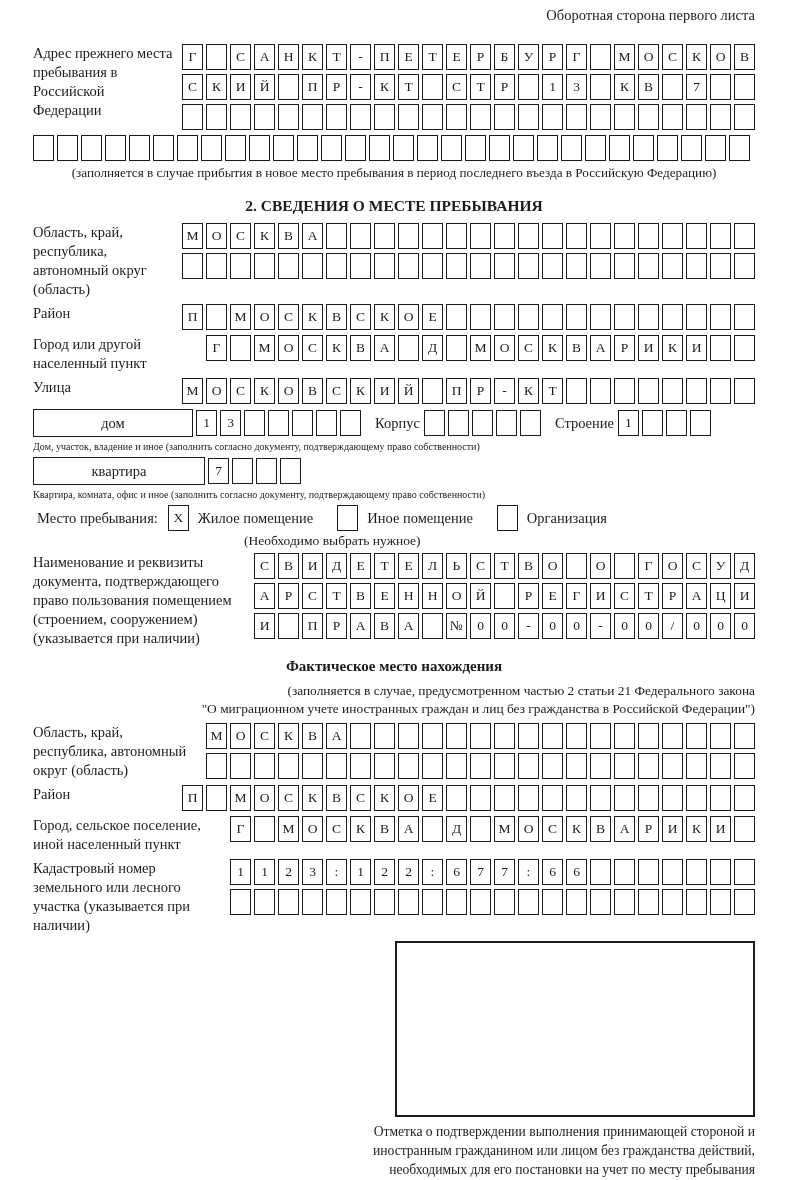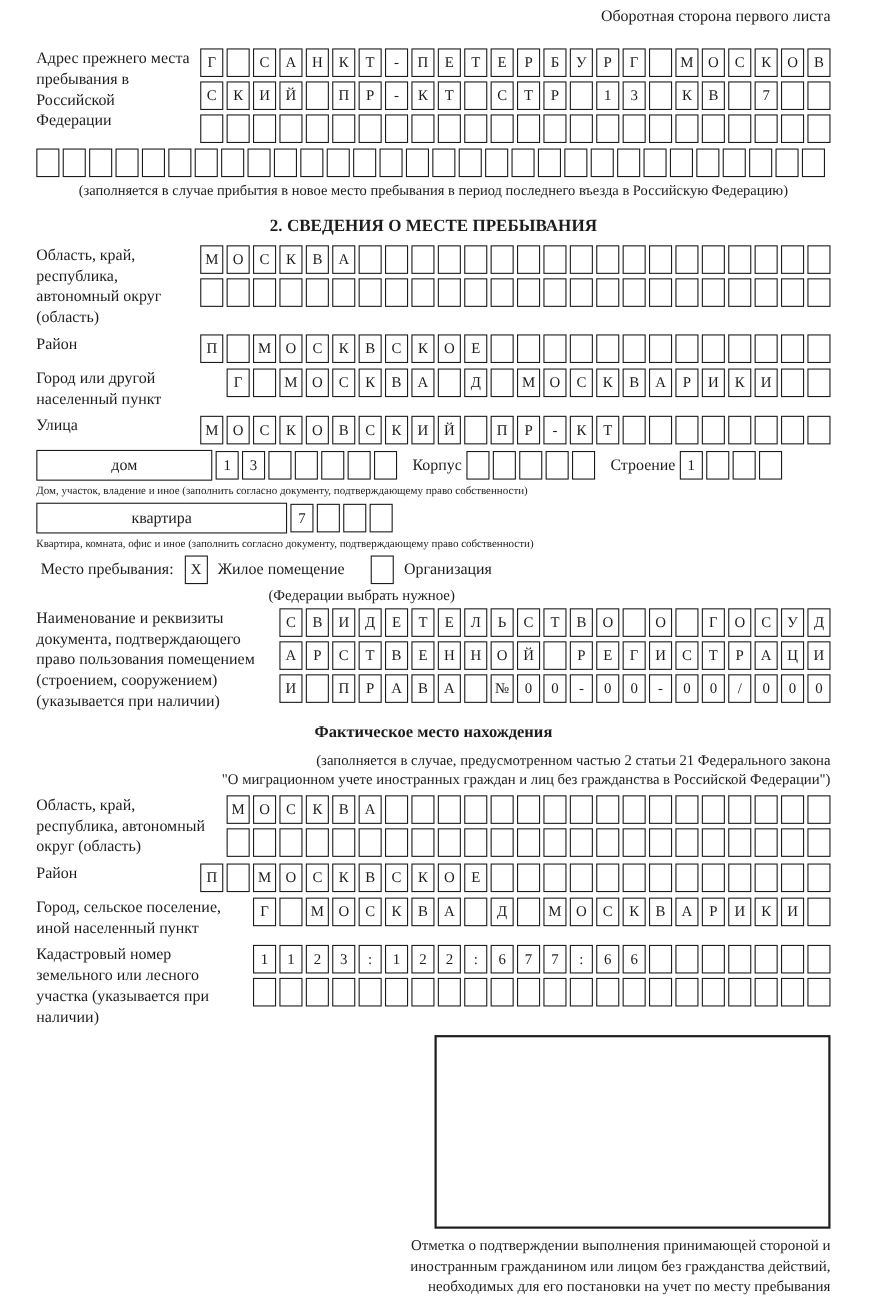--- a/index.html
+++ b/index.html
@@ -28,21 +28,21 @@
   .fullrow{margin:4px 0 0 0;}
   .note{text-align:center;font-size:13.2px;margin:4px 0 2px;}
   .h1{text-align:center;font-weight:bold;font-size:15.5px;margin:16px 0 8px;}
 
   .domrow{display:flex;align-items:center;margin:2px 0 4px;}
   .longbox{
     box-sizing:border-box;border:1.6px solid #1c1c1c;height:28px;
     display:flex;align-items:center;justify-content:center;font-size:14.5px;
   }
   .dom-box{width:160px;}
-  .kv-box{width:228px;}
+  .kv-box{width:172px;}
   .inline-label{font-size:14.5px;margin:0 4px 0 14px;white-space:nowrap;}
   .caption{font-size:10px;margin:1px 0 5px;}
 
   .mestorow{display:flex;align-items:center;margin:5px 4px 2px;}
   .mesto-lbl{font-size:14.5px;}
   .opt{display:flex;align-items:center;}
   .opt .bx{margin-left:10px;margin-right:9px;}
   .opt-lbl{font-size:14.5px;margin-right:14px;white-space:nowrap;}
   .mesto-note{margin-left:211px;font-size:13.5px;margin-bottom:4px;}
 
@@ -379,24 +379,28 @@
   <div class="caption">Квартира, комната, офис и иное (заполнить согласно документу, подтверждающему право собственности)</div>
 
   <div class="mestorow">
     <span class="mesto-lbl">Место пребывания:</span>
     <span class="opt">
       <span class="bx">X</span>
       <span class="opt-lbl">Жилое помещение</span>
     </span>
     <span class="opt">
       <span class="bx"></span>
+      <span class="opt-lbl">Иное помещение</span>
+    </span>
+    <span class="opt">
+      <span class="bx"></span>
       <span class="opt-lbl">Организация</span>
     </span>
   </div>
-  <div class="mesto-note">(Федерации выбрать нужное)</div>
+  <div class="mesto-note">(Необходимо выбрать нужное)</div>
 
   <div class="frow">
     <div class="flabel">Наименование и реквизиты документа, подтверждающего право пользования помещением (строением, сооружением) (указывается при наличии)</div>
     <div class="bcol">
       <div class="brow">
           <span class="bx">С</span>
           <span class="bx">В</span>
           <span class="bx">И</span>
           <span class="bx">Д</span>
           <span class="bx">Е</span>

